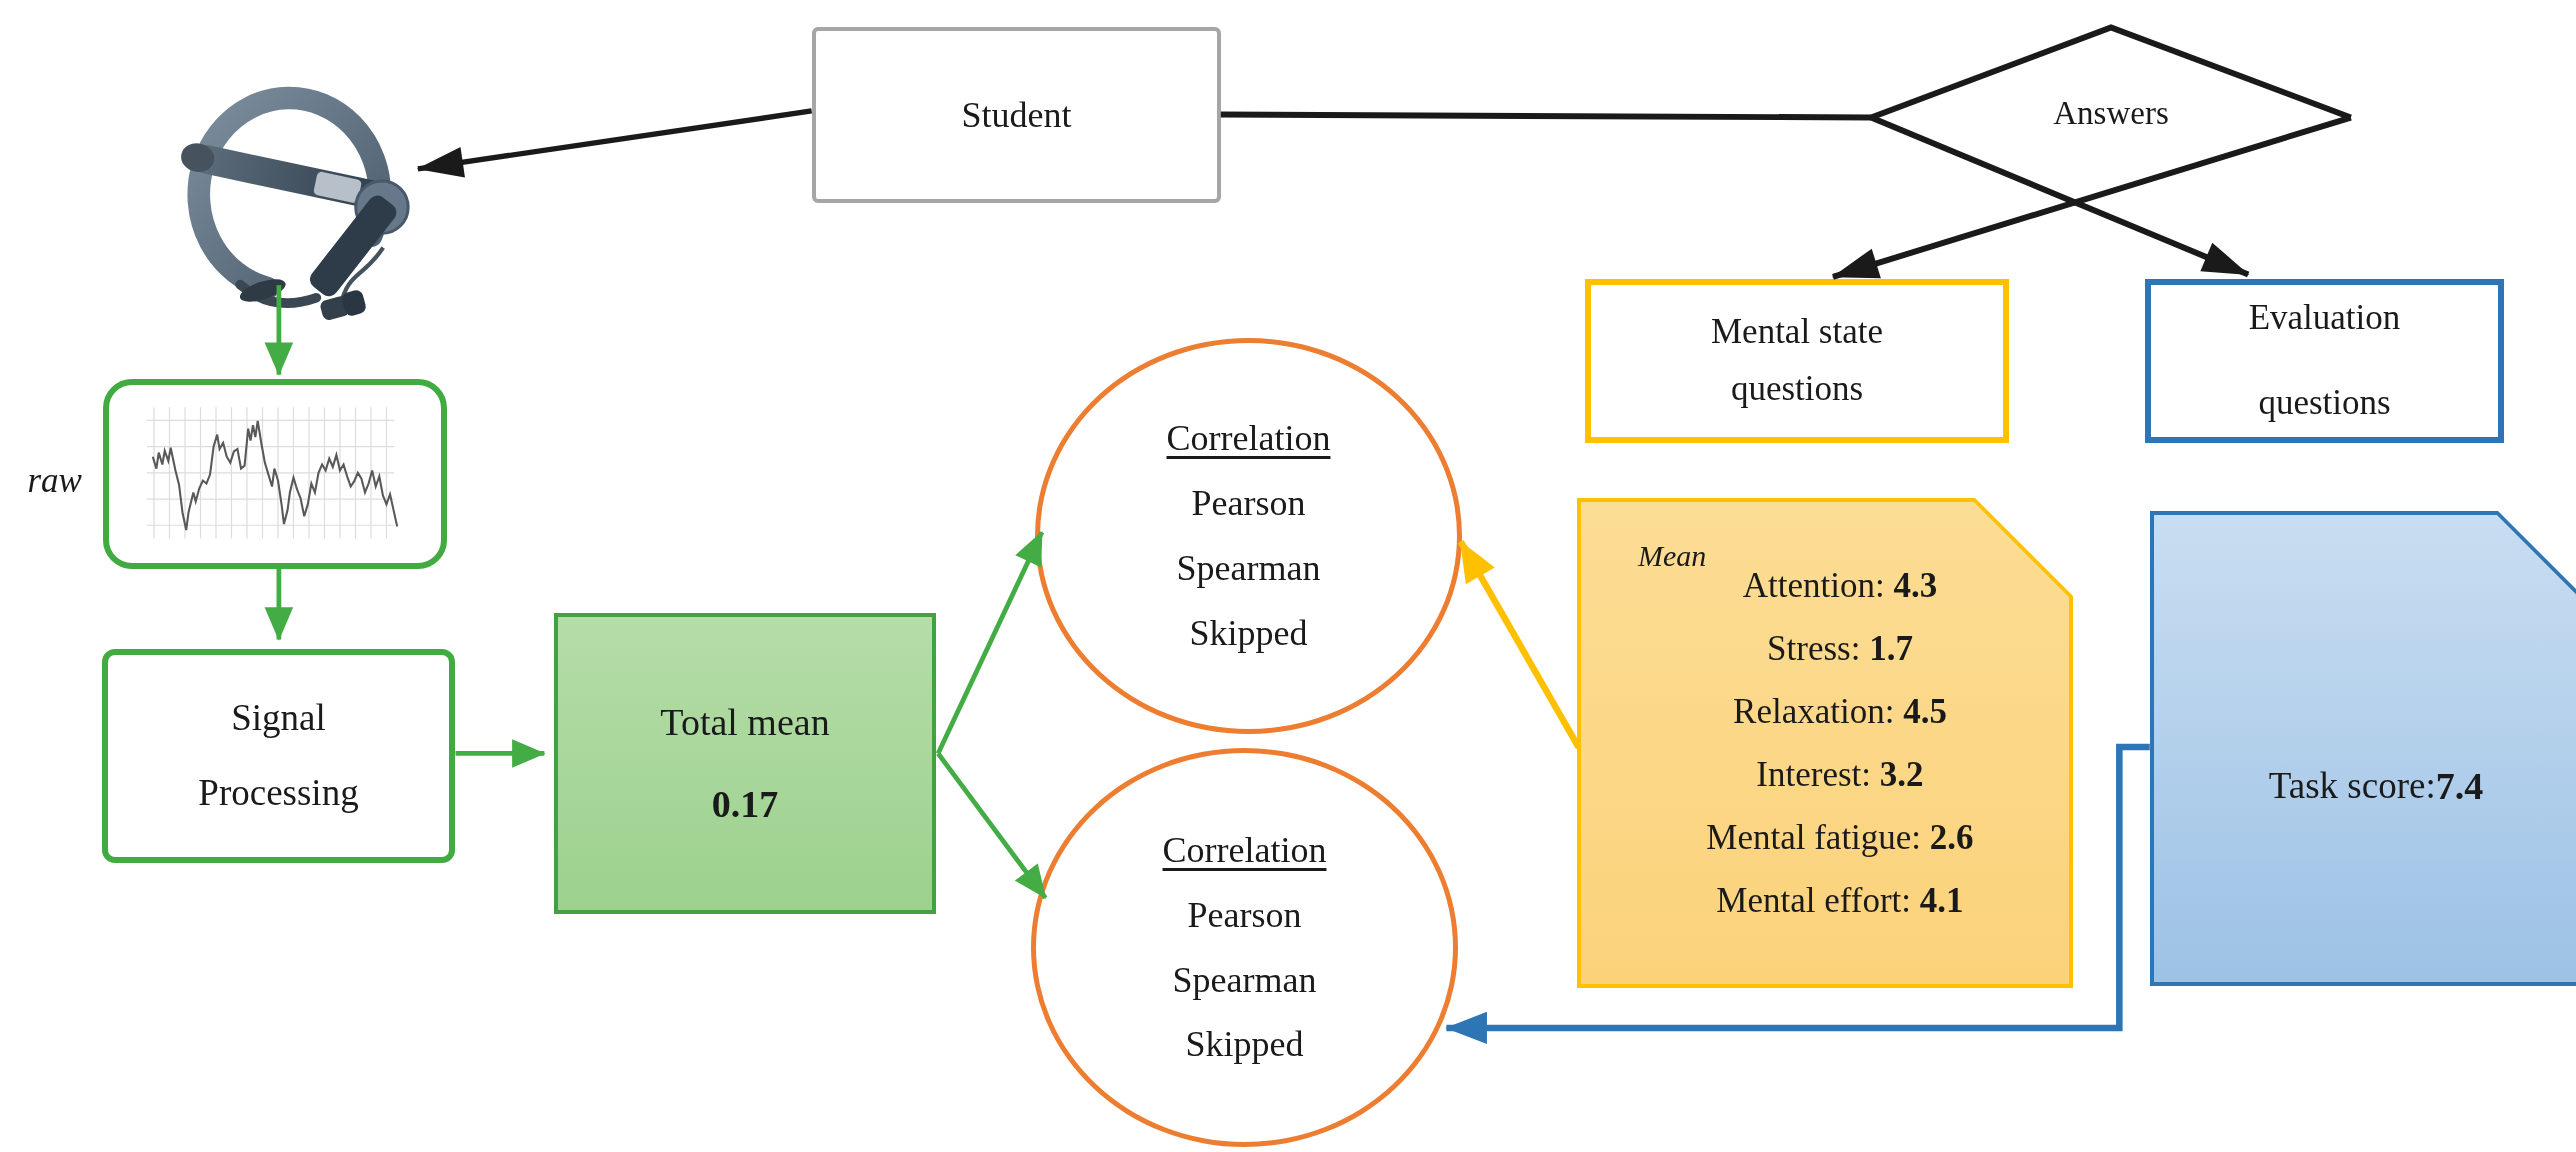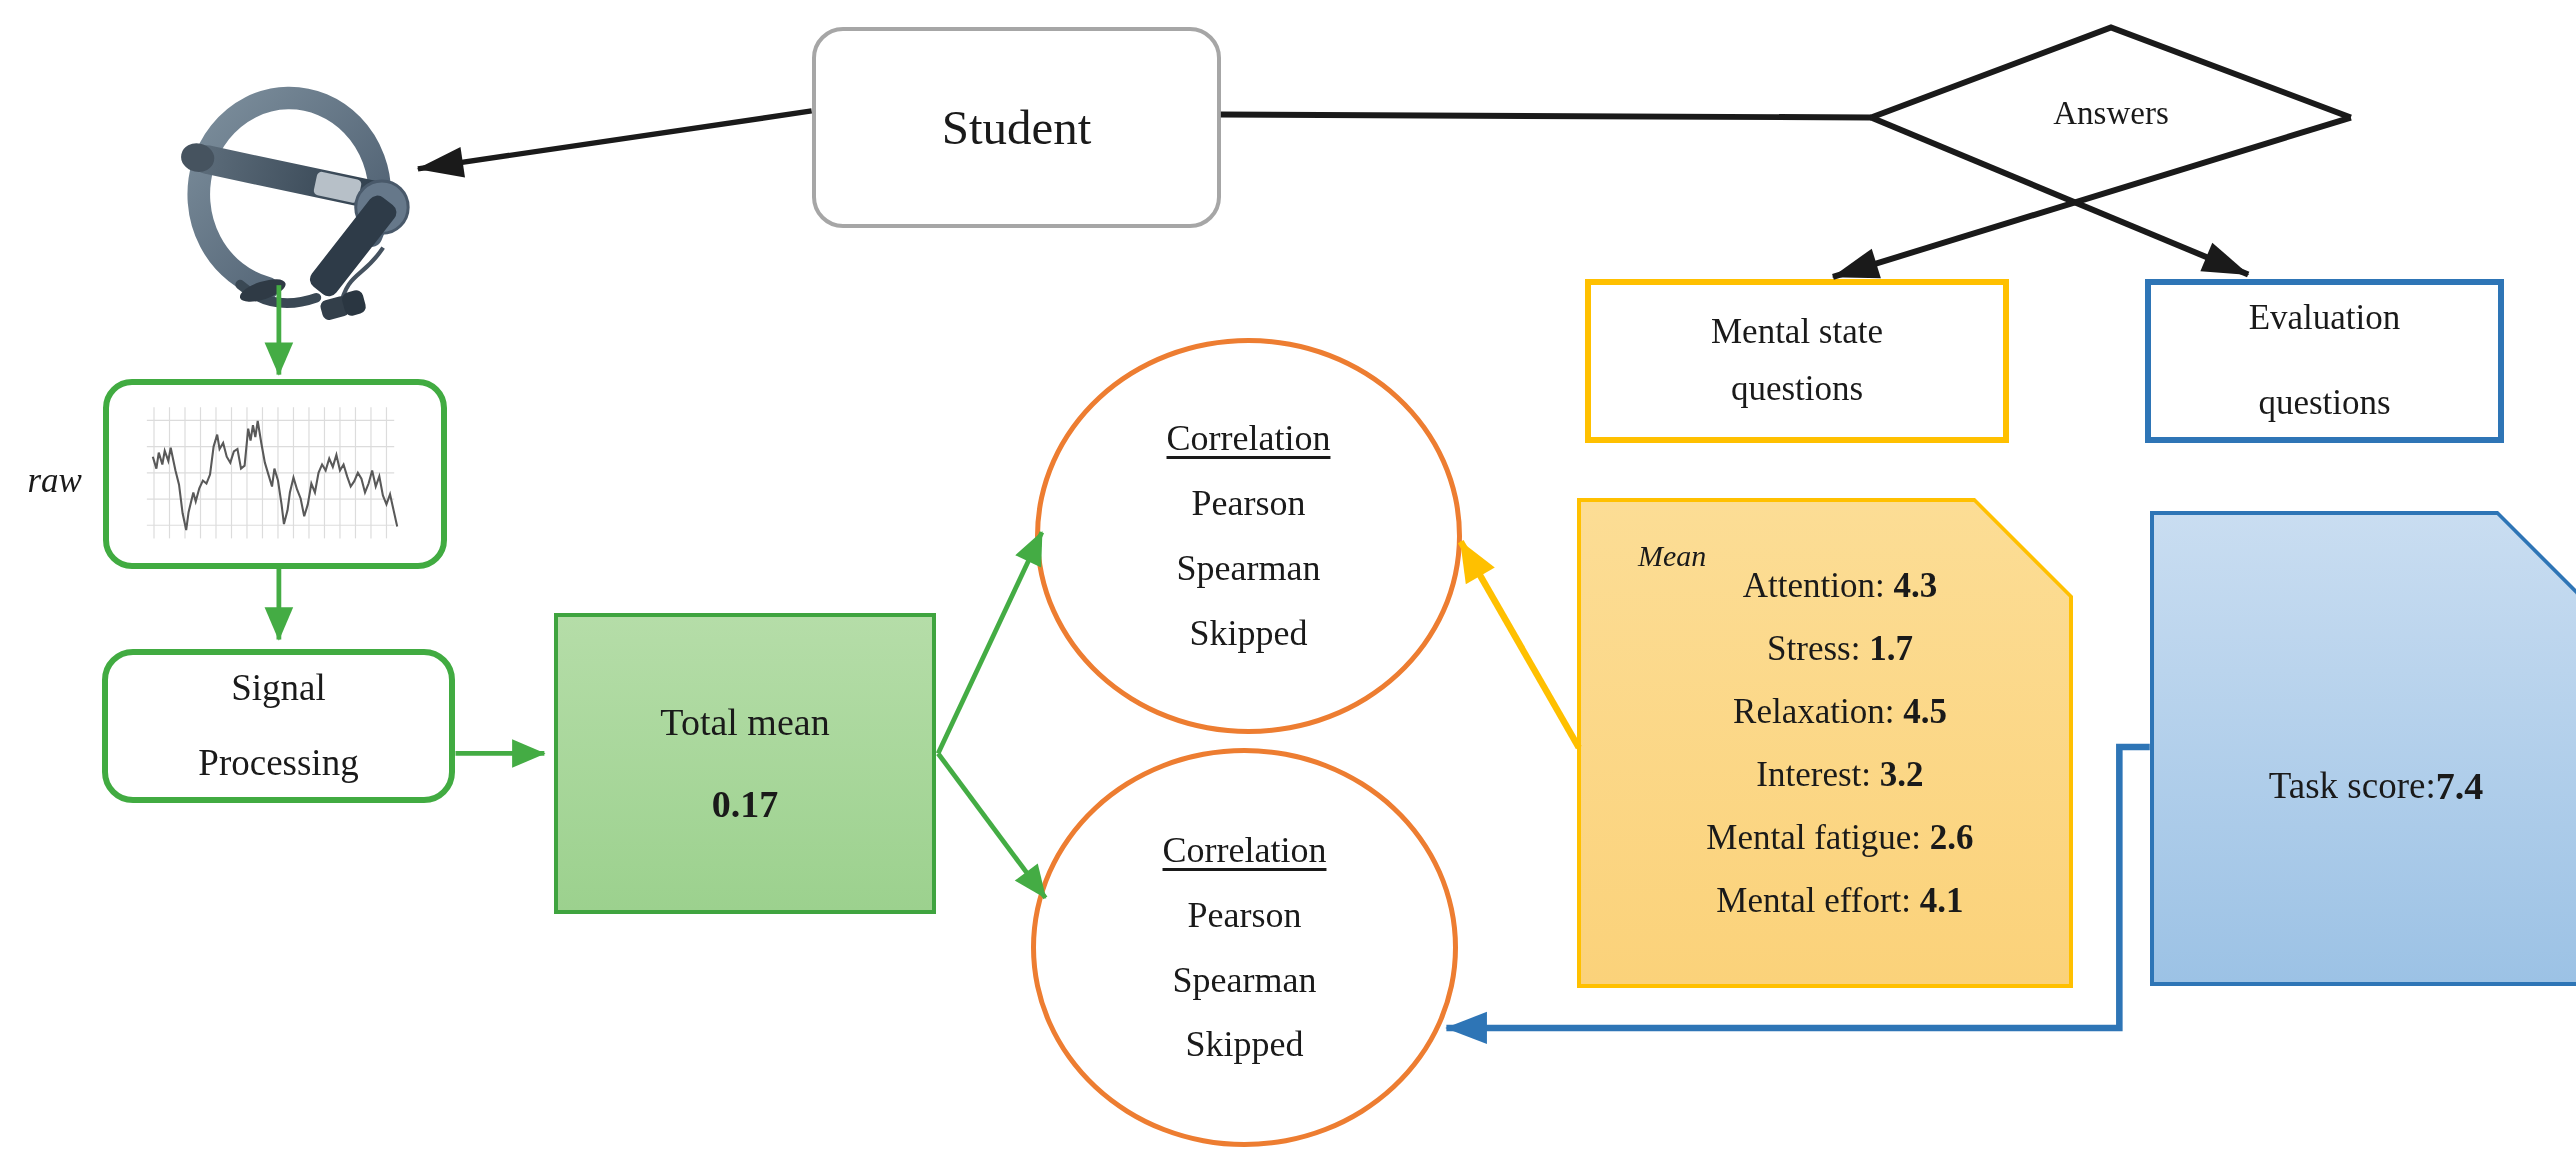--- a/index.html
+++ b/index.html
@@ -4,38 +4,38 @@
 <style>
   html,body{margin:0;padding:0;background:#ffffff;}
   .canvas{position:relative;width:2576px;height:1152px;background:#ffffff;overflow:hidden;
           font-family:"Liberation Serif", serif;color:#1a1a1a;}
   .node{position:absolute;box-sizing:border-box;display:flex;flex-direction:column;
         align-items:center;justify-content:center;text-align:center;background:#ffffff;}
   .overlay{position:absolute;left:0;top:0;z-index:40;pointer-events:none;}
   .layer{position:absolute;z-index:10;}
 
   
-  .student{left:812px;top:27px;width:409px;height:201px;border:4.8px solid #a6a6a6;
-           border-radius:31px;font-size:49px;z-index:10;}
+  .student{left:812px;top:27px;width:409px;height:176px;border:4.8px solid #a6a6a6;
+           border-radius:6px;font-size:36px;z-index:10;}
 
   
   .answers-label{position:absolute;left:1962px;top:95px;width:298px;text-align:center;
                  font-size:33px;z-index:45;}
 
   
   .mental-box{left:1585px;top:279px;width:424px;height:164px;border:6px solid #ffc000;
               font-size:35px;line-height:1.62;z-index:10;}
   .eval-box{left:2145px;top:279px;width:359px;height:164px;border:6px solid #2e75b6;
             font-size:35px;line-height:1.62;z-index:10;gap:28px;}
 
   
   .raw-box{left:103px;top:379px;width:344px;height:190px;border:6.6px solid #41ab41;
            border-radius:29px;z-index:10;}
-  .sp-box{left:102px;top:649px;width:353px;height:154px;border:6.6px solid #41ab41;
-          border-radius:31px;font-size:37px;line-height:2.02;z-index:10;}
+  .sp-box{left:102px;top:649px;width:353px;height:214px;border:6.6px solid #41ab41;
+          border-radius:13px;font-size:37px;line-height:2.02;z-index:10;}
   .raw-label{position:absolute;left:7.2px;top:461px;width:95px;text-align:center;
              font-style:italic;font-size:35px;z-index:10;}
 
   
   .psd-box{left:554px;top:613px;width:382px;height:301px;border:4.2px solid #3fa43f;
            background:linear-gradient(180deg,#b5dda8 0%,#9cd18e 100%);
            font-size:38px;line-height:2.15;z-index:10;}
   .psd-box b{font-weight:bold;}
 
   

